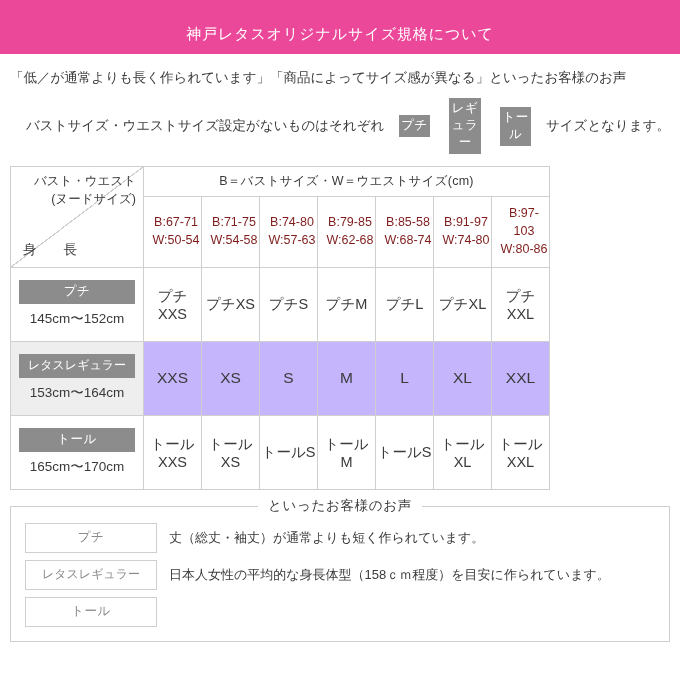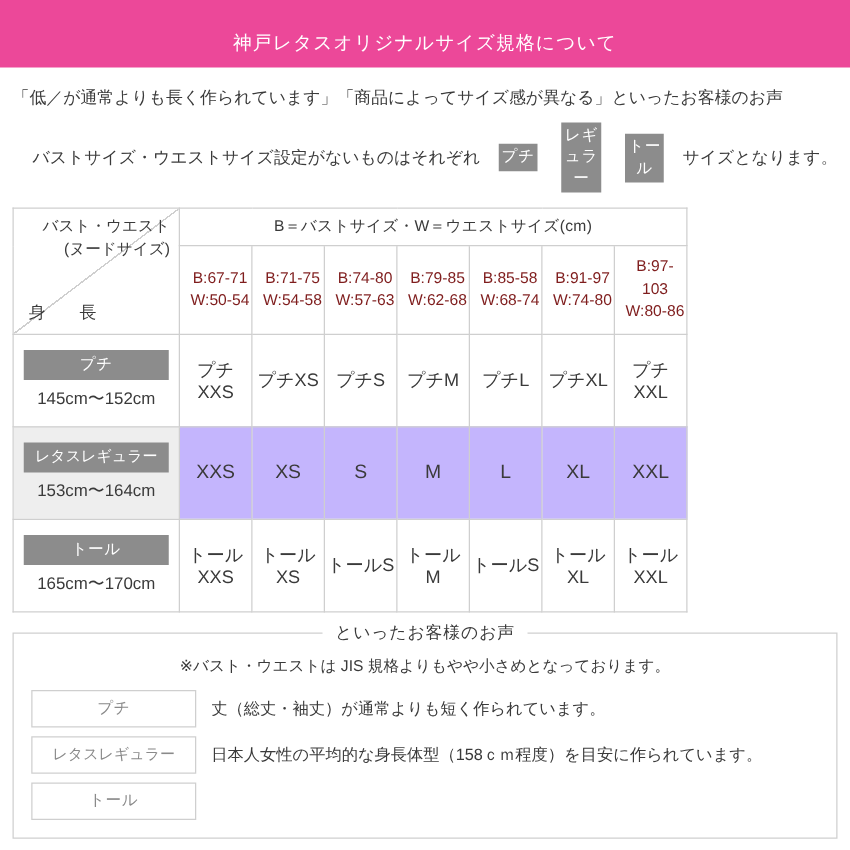--- a/index.html
+++ b/index.html
@@ -293,21 +293,20 @@
       <td class="cell">トールM</td>
       <td class="cell">トールS</td>
       <td class="cell">トールXL</td>
       <td class="cell">トールXXL</td>
     </tr>
   </tbody>
     </table>
 
   <div class="points">
     <div class="points-title">といったお客様のお声</div>
-    <div class="points-note">※バスト・ウエストは JIS 規格よりもやや小さめとなっております。</div>
     <div class="plist">
       <div class="prow">
         <div class="plabel">プチ</div>
         <div class="ptext">丈（総丈・袖丈）が通常よりも短く作られています。</div>
       </div>
       <div class="prow">
         <div class="plabel lettuce">レタスレギュラー</div>
         <div class="ptext">日本人女性の平均的な身長体型（158ｃｍ程度）を目安に作られています。</div>
       </div>
       <div class="prow">

